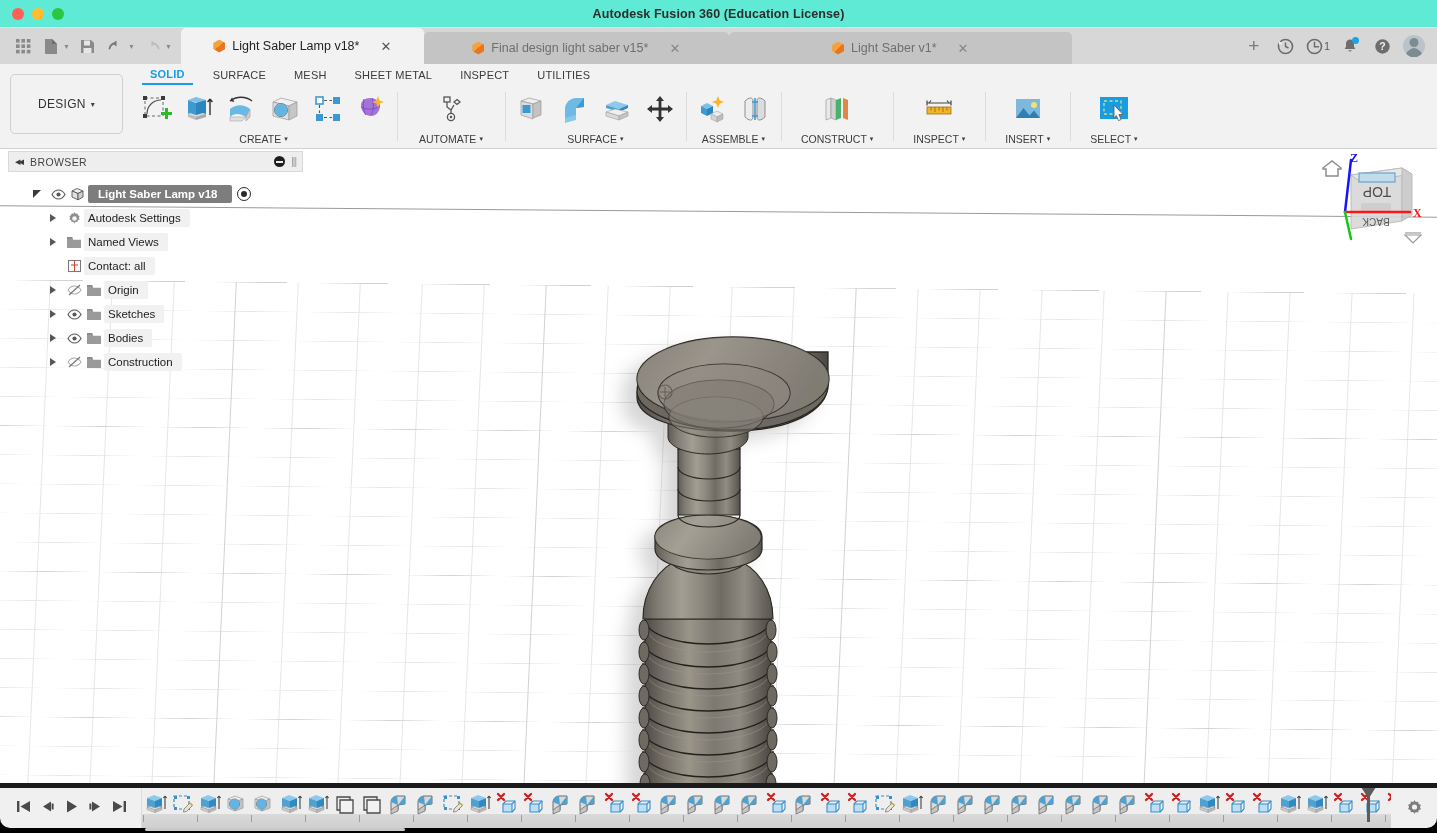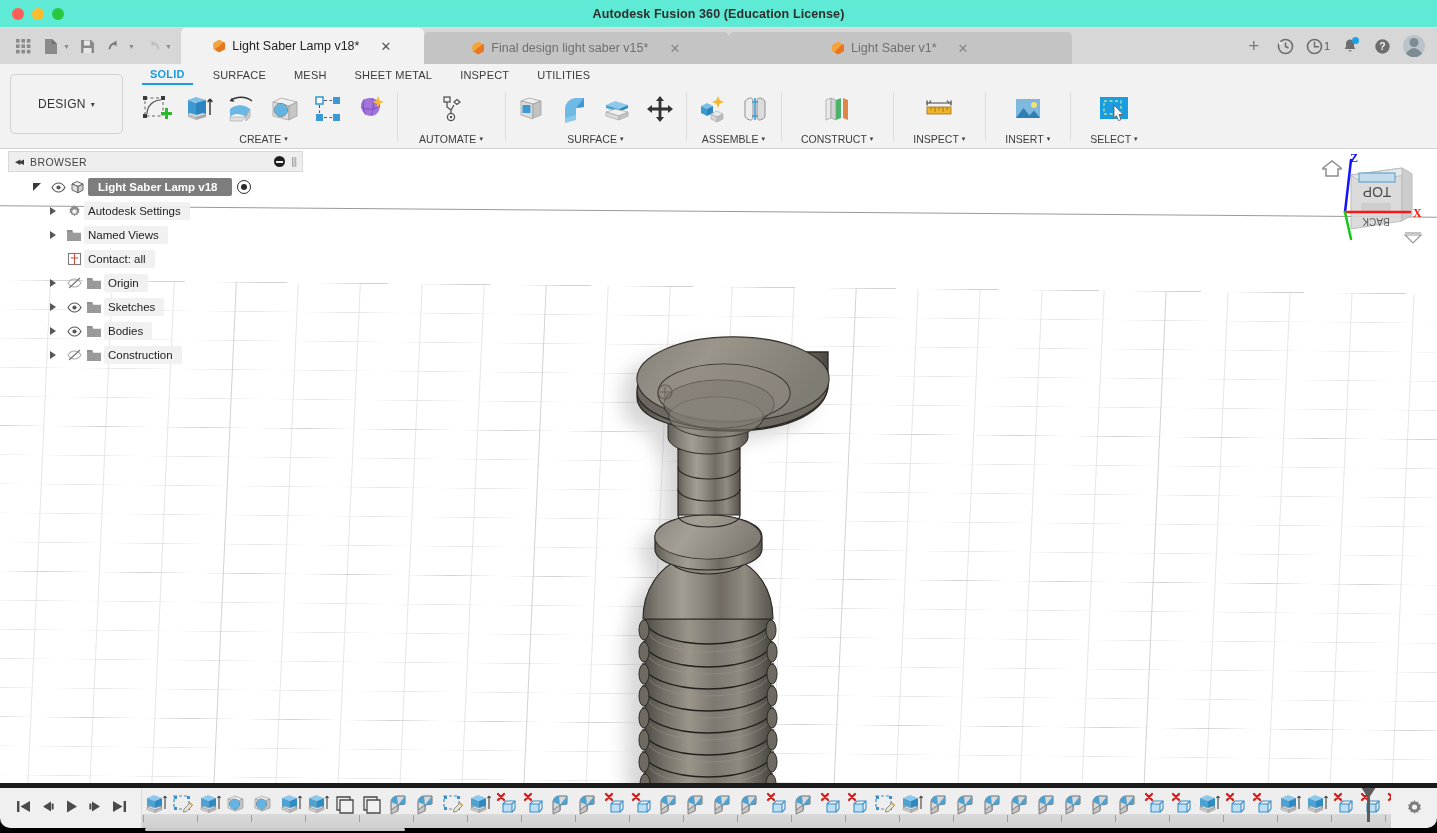--- a/index.html
+++ b/index.html
@@ -184,21 +184,21 @@
   }
   .bh-collapse { color: #3b3b3b; font-size: 11px; margin-right: 8px; letter-spacing:-2px;}
   .bh-right { margin-left: auto; display: flex; align-items: center; gap: 6px; }
   .dot-minus {
     width: 11px; height: 11px; border-radius: 50%; background: #1e1e1e;
     position: relative;
   }
   .dot-minus::after { content: ""; position: absolute; left: 2px; top: 5px; width: 7px; height: 1.5px; background: #eee; }
   .grip { color: #9a9a9a; font-size: 10px; letter-spacing: -1px; }
 
-  .tree { padding-top: 3px; }
+  .tree { padding-top: 10px; }
   .trow {
     display: flex; align-items: center; height: 24px; gap: 0px;
     position: relative;
   }
   .tw { width: 22px; display: flex; align-items: center; justify-content: center; flex: none; }
   .twist {
     width: 0; height: 0; border-left: 6px solid #3a3a3a;
     border-top: 4.5px solid transparent; border-bottom: 4.5px solid transparent;
     opacity: .85;
   }

